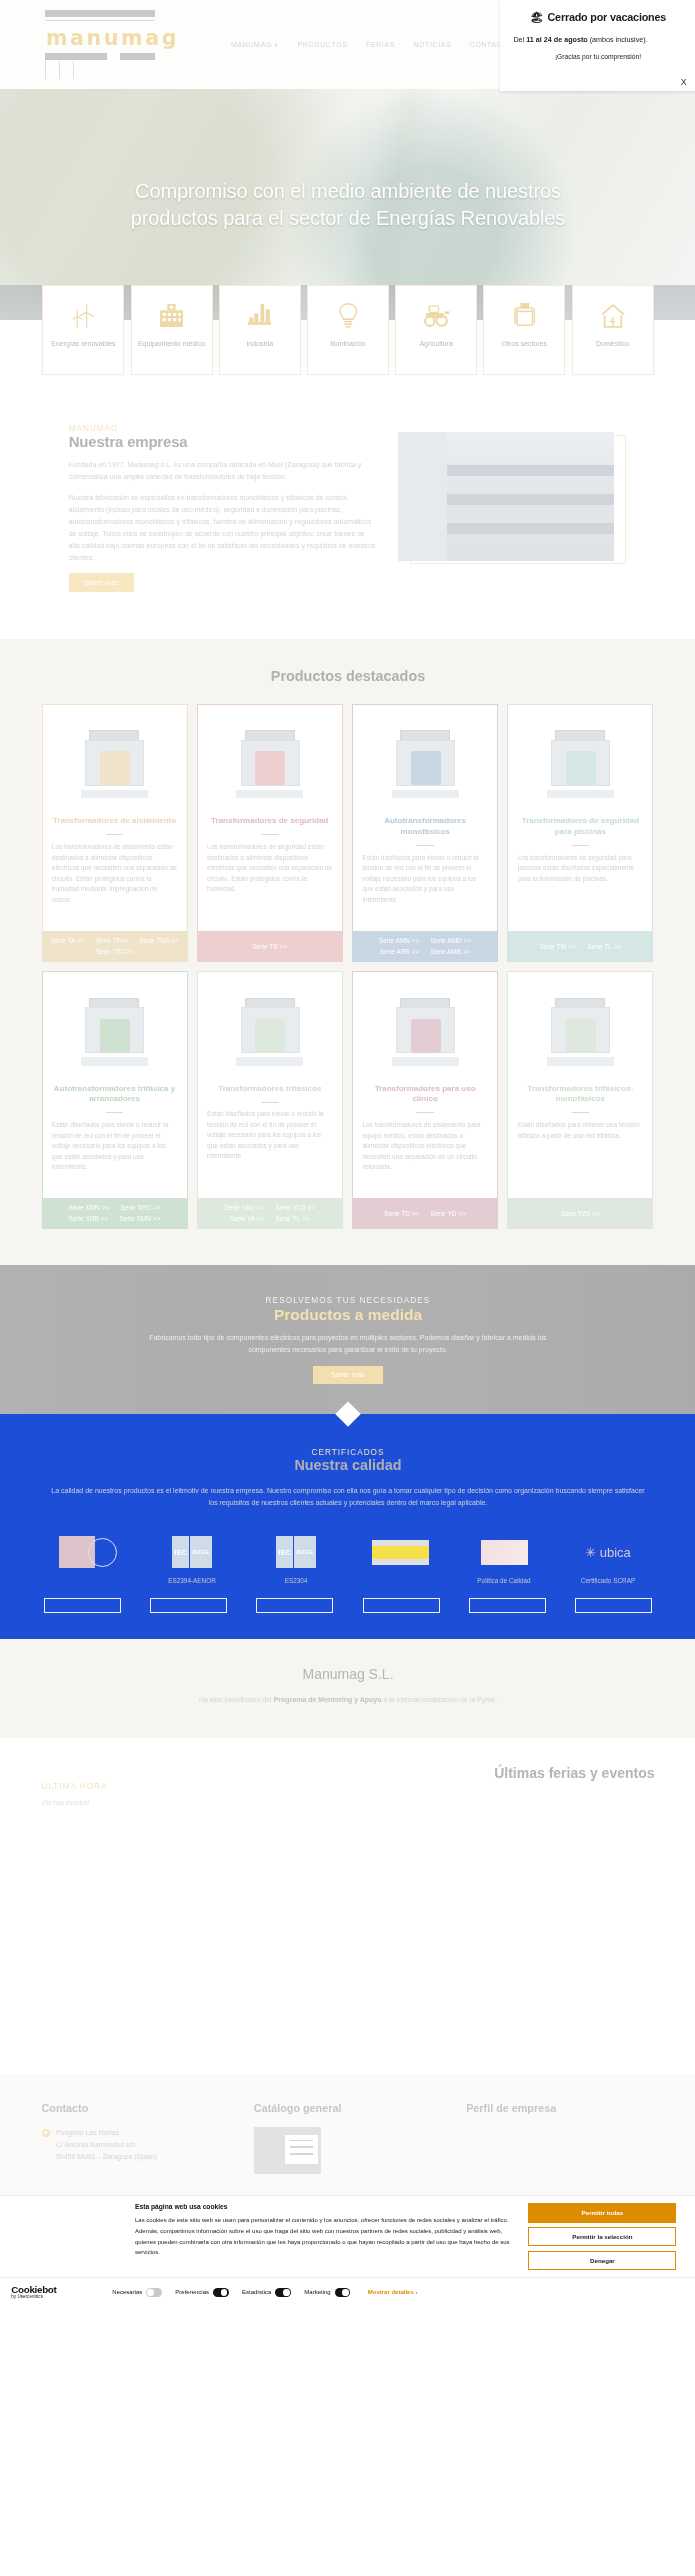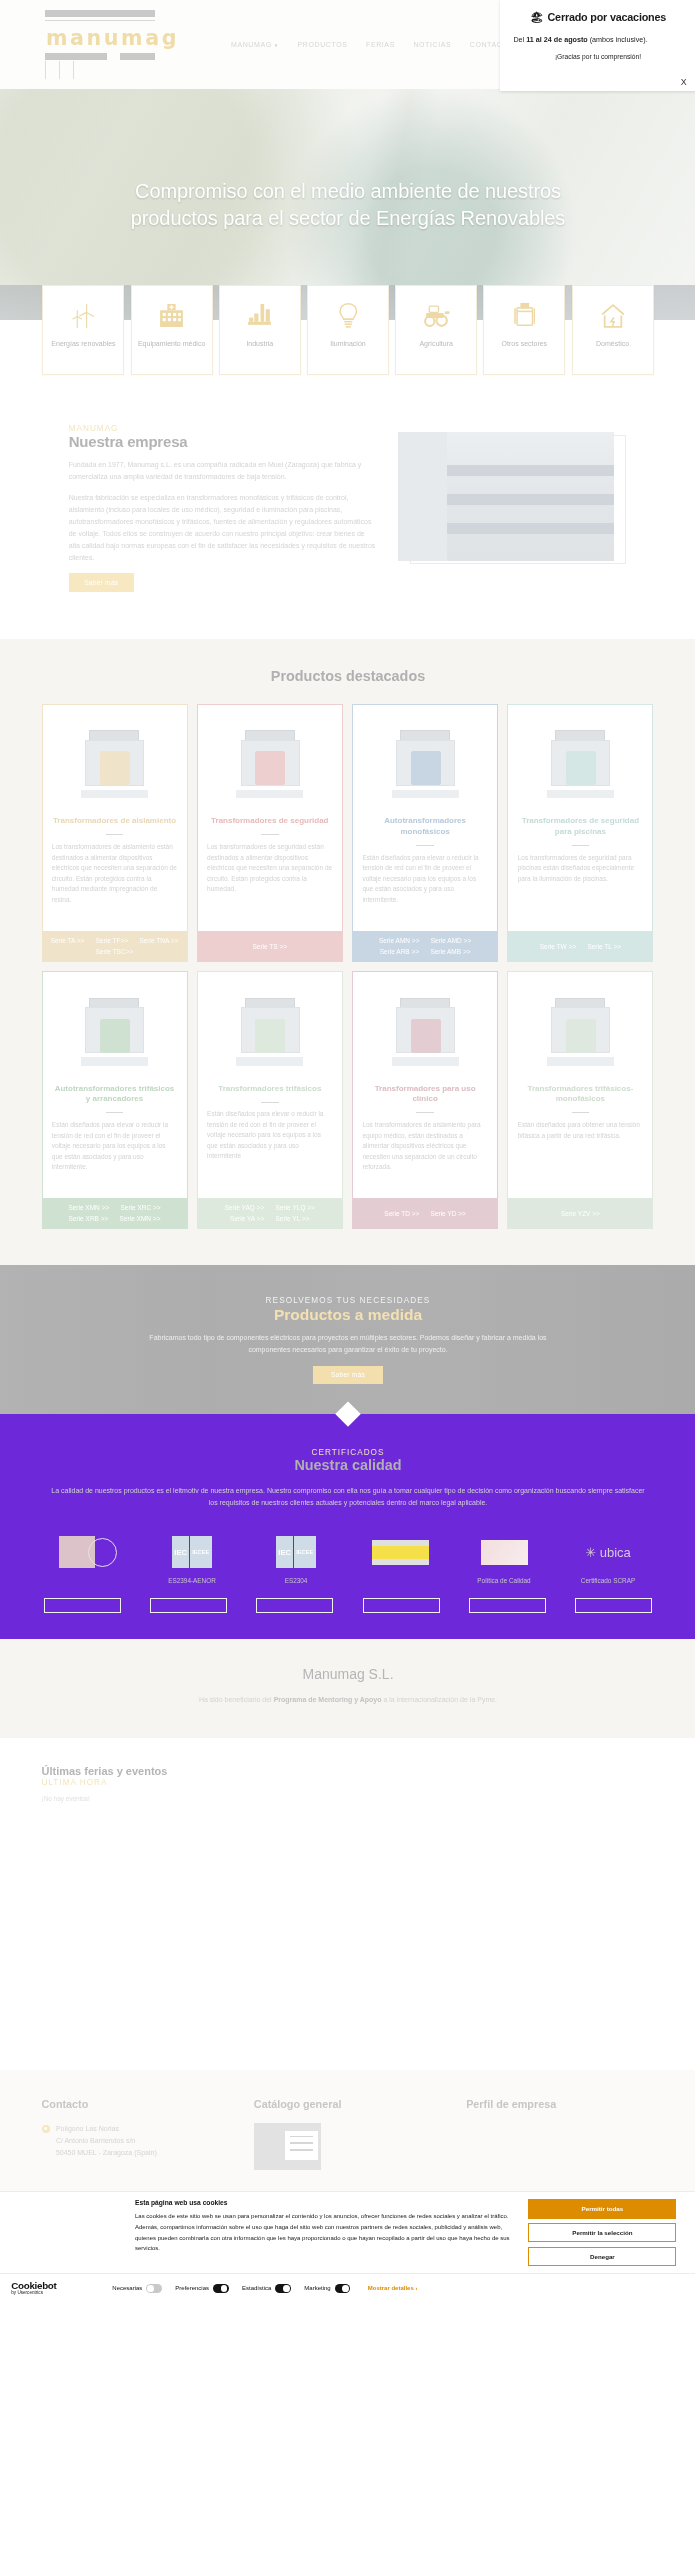--- a/index.html
+++ b/index.html
@@ -157,21 +157,21 @@
       linear-gradient(90deg,#c9c9c9 0%, #bdbdbd 30%, #c4c4c4 60%, #b8b8b8 100%);
     display:flex; align-items:center; justify-content:center;
   }
   .medida-in { position:relative; z-index:3; text-align:center; width: 433px; }
   .medida .kicker { color:#f2f2f2; font-size: 8.2px; letter-spacing: 1.1px; margin-bottom: 1px;}
   .medida h2 { color:#f3e1b2; font-size: 15.5px; font-weight:700; margin-bottom: 8.2px;}
   .medida p { color:#efefef; font-size: 7px; line-height:1.75; }
   .medida .btn-gold { margin-top: 9.3px; background:#f2dfad; color:#ffffff; padding: 5.7px 17.5px;}
 
   
-  .calidad { background:#6d28d9; padding: 34px 0 26px; position:relative; }
+  .calidad { background:#1d4ed8; padding: 34px 0 26px; position:relative; }
   .calidad .notch {
     position:absolute; top:-0.5px; left:50%; transform:translateX(-50%) rotate(45deg);
     width: 17.5px; height: 17.5px; background:#ffffff; margin-top:-8.8px;
   }
   .calidad .eyebrow { text-align:center; }
   .calidad h2 { text-align:center; font-size: 14.4px; color:#b0b0b0; font-weight:700; margin-bottom: 11.3px;}
   .calidad .lead { width: 598px; margin: 0 auto 24px; text-align:center; font-size: 7px; line-height:1.75; color:#d3d3d3;}
   .certs { width: 608px; margin: 0 auto; display:flex; align-items:flex-start; justify-content:space-between; }
   .cert { width: 88px; text-align:center; }
   .cert .cap { margin-top: 6.2px; font-size: 6.4px; color:#c7c7c7;}
@@ -188,21 +188,21 @@
 
   
   .programa { background:#f6f5f2; padding: 27px 0 32px; text-align:center; }
   .programa h2 { font-size: 14px; color:#b5b5b5; font-weight:400; margin-bottom: 11.3px;}
   .programa p { font-size: 7px; line-height:1.75; color:#d3d3d3; }
   .programa p b { color:#c3c3c3; }
 
   
   .ferias { padding: 27px 0 31px; }
   .ferias-in { width: 613px; margin: 0 auto; }
-  .ferias h2 { font-size: 11px; color:#b5b5b5; font-weight:700; }
+  .ferias h2 { font-size: 14px; color:#b5b5b5; font-weight:700;text-align:right; }
   .ferias .eyebrow { margin-top: 1px; display:block; }
   .ferias .empty { margin-top: 8.2px; font-size: 6.4px; color:#e0e0e0; }
   .ferias-space { height: 237px; }
 
   
   .footer { background:#fbfaf8; padding: 28px 0 20.6px; position:relative; }
   .footer-in { width: 613px; margin: 0 auto; display:flex; gap: 24px; }
   .fcol { flex:1; }
   .fcol h3 { font-size: 10.8px; color:#c6c6c6; font-weight:700; margin-bottom: 13.4px;}
   .faddr { display:flex; gap: 6.2px; font-size: 7px; line-height:1.65; color:#d4d4d4;}
@@ -498,21 +498,21 @@
         <div class="pcard" style="border-color: rgb(207, 226, 209);">
           <div class="pcard-body">
             <div class="pcard-img">
               <div class="tr">
                 <div class="top"></div>
                 <div class="core"></div>
                 <div class="coil" style="background:#cfe2d1"></div>
                 <div class="base"></div>
               </div>
             </div>
-            <h3 style="color: rgb(191, 214, 194);">Autotransformadores trifásicos y arrancadores</h3>
+            <h3 style="color: rgb(191, 214, 194);">Autotransformadores trifásica y arrancadores</h3>
             <div class="rule"></div>
             <p>Están diseñados para elevar o reducir la tensión de red con el fin de proveer el voltaje necesario para los equipos a los que están asociados y para uso intermitente.</p>
           </div>
           <div class="pcard-foot" style="background: rgb(207, 226, 209);">
             <a href="#">Serie XMN &gt;&gt;</a>
             <a href="#">Serie XRC &gt;&gt;</a>
             <a href="#">Serie XRB &gt;&gt;</a>
             <a href="#">Serie XMN &gt;&gt;</a>
           </div>
         </div>

